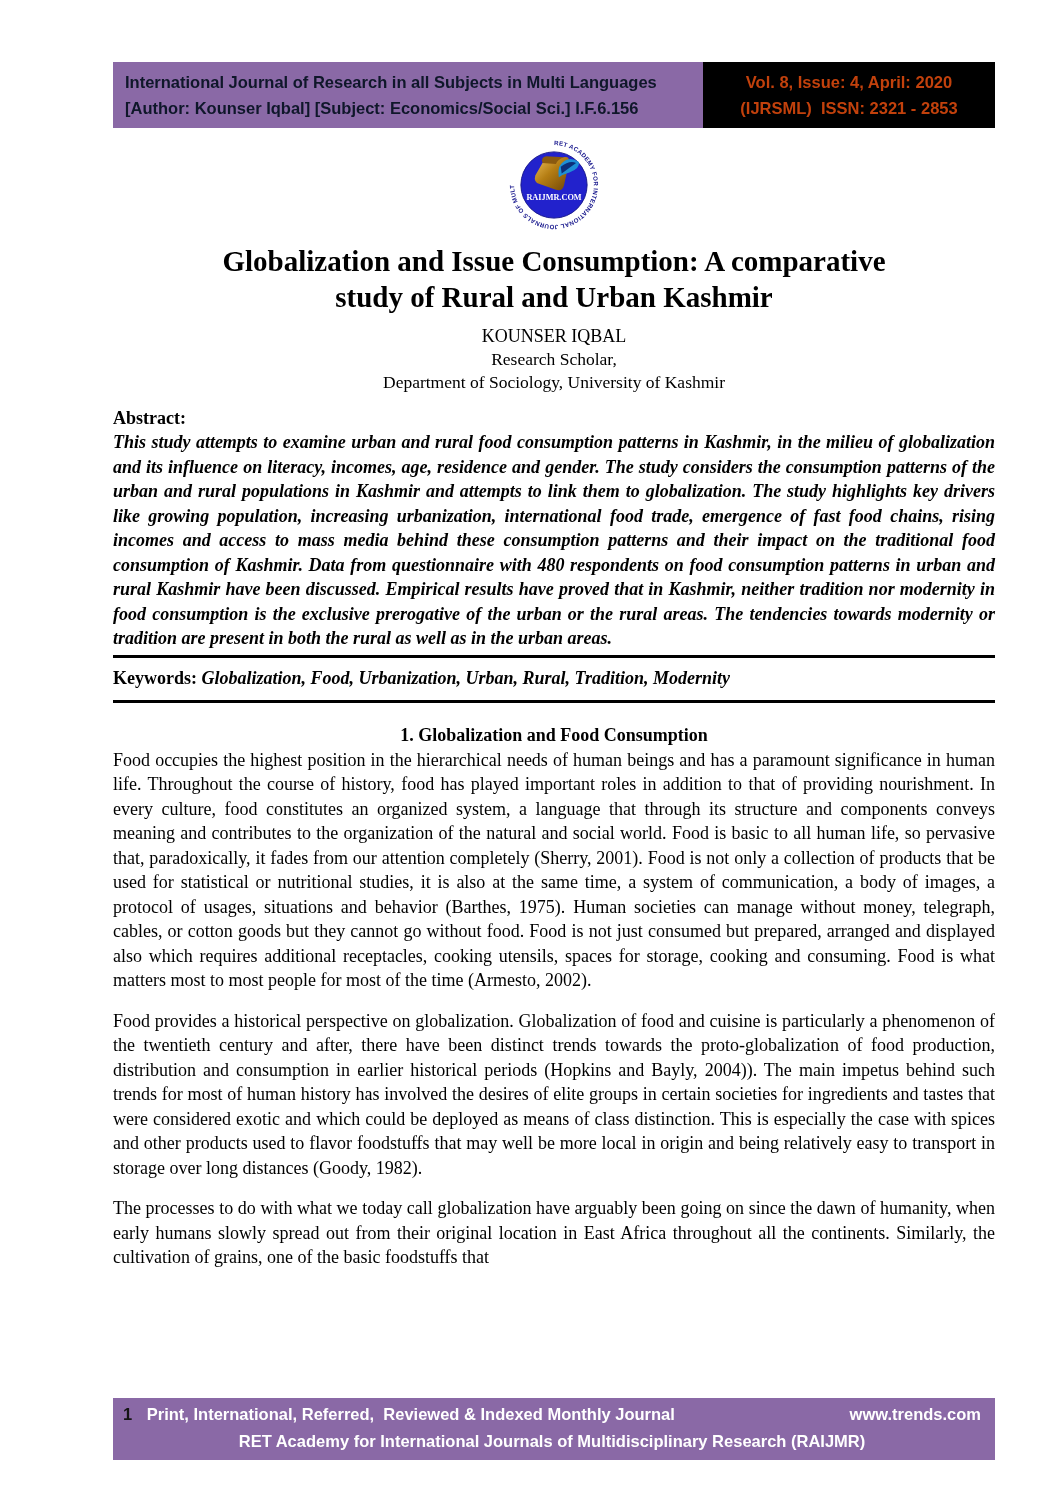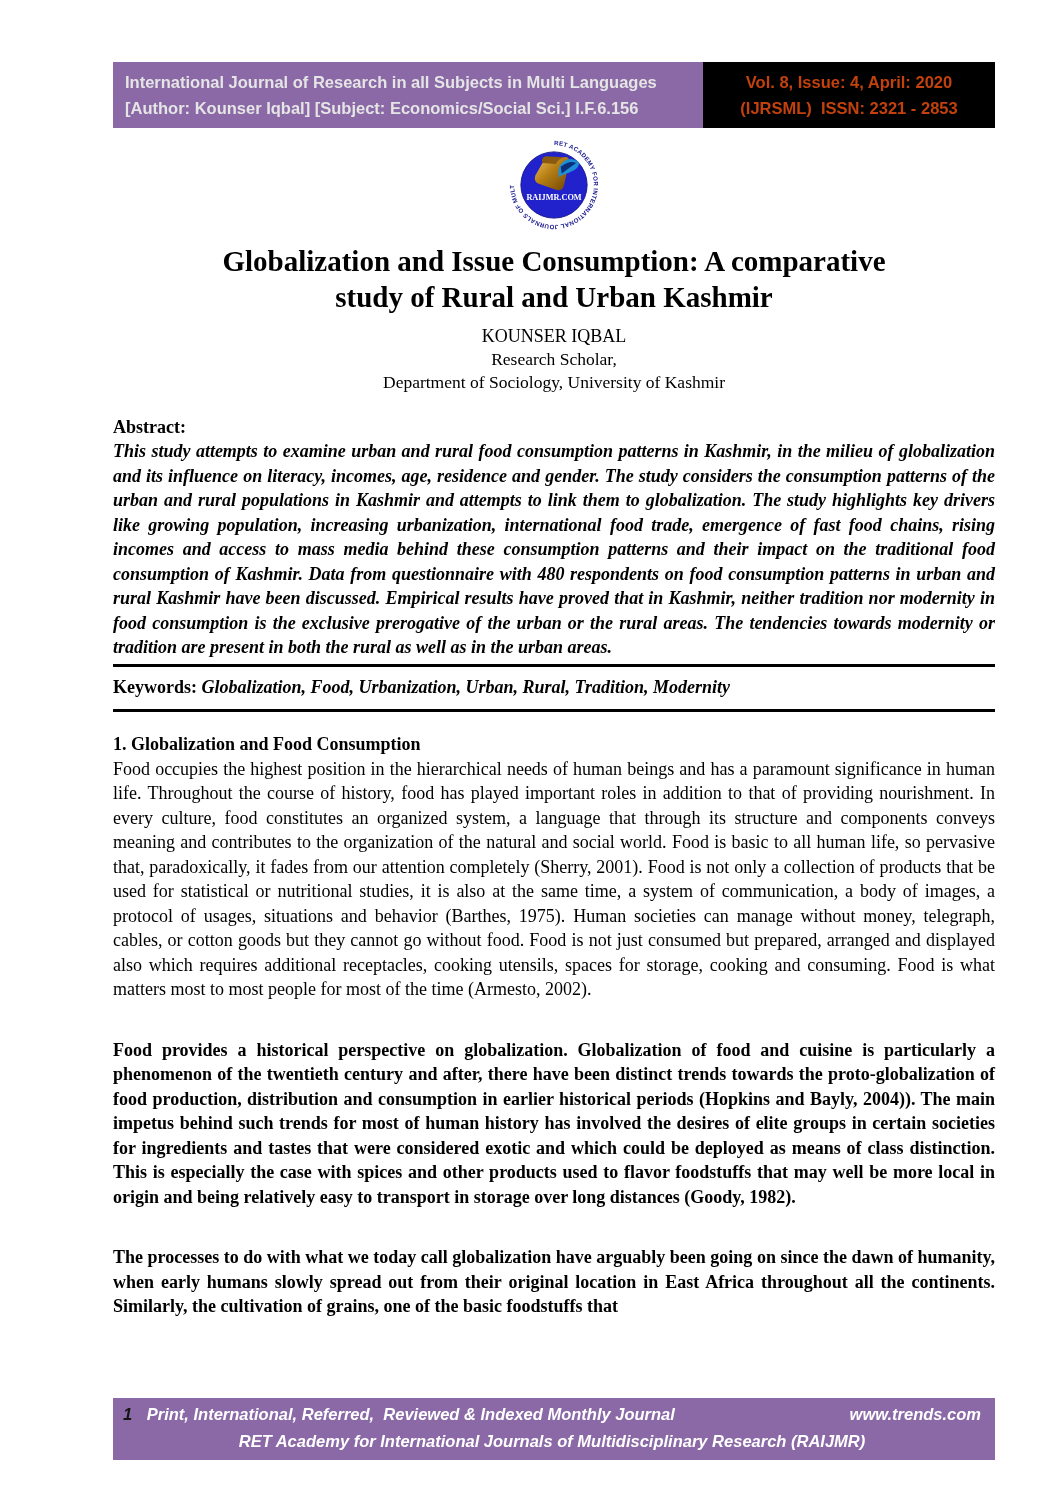--- a/index.html
+++ b/index.html
@@ -6,21 +6,21 @@
   html,body { background:#ffffff; }
   body {
     width:1058px; height:1497px; position:relative;
     font-family:"Liberation Serif", serif; color:#000;
   }
   .page { position:absolute; left:113px; top:62px; width:882px; }
 
   
   .hdr { display:flex; width:100%; font-family:"Liberation Sans", sans-serif; font-weight:bold; }
   .hdr-left {
-    width:590px; background:#8a69a6; color:#e5e5e5;
+    width:590px; background:#8a69a6; color:#0f172a;
     font-size:16.5px; line-height:26px; padding:7px 8px 7px 12px;
   }
   .hdr-right {
     flex:1; background:#000; color:#c2410c; text-align:center;
     font-size:16.5px; line-height:26px; padding:7px 4px;
   }
   .pre { white-space:pre-wrap; }
 
   
   .logo-row { margin-top:9px; display:flex; justify-content:center; }
@@ -28,45 +28,45 @@
   
   .title {
     margin-top:10px; text-align:center; font-weight:bold;
     font-size:29px; line-height:36px;
   }
   .authors { margin-top:10px; text-align:center; }
   .auth-name { font-size:18px; line-height:23px;text-align:center; }
   .auth-sub  { font-size:17.5px; line-height:23px; }
 
   
-  .abs-label { margin-top:21px; font-weight:bold; font-size:18px; line-height:24px; }
+  .abs-label { margin-top:12px; font-weight:bold; font-size:18px; line-height:24px; }
   .abs-text  {
     font-weight:bold; font-style:italic; font-size:18px; line-height:24.5px;
     text-align:justify;
   }
 
   
   .keywords {
     margin-top:4px; border-top:3px solid #000; border-bottom:3px solid #000;
     padding:9px 0 10px; font-size:18px; line-height:23px;
   }
   .kw-label { font-weight:bold; }
   .kw-list  { font-weight:bold; font-style:italic; }
 
   
-  .sec-heading { margin-top:20px; font-weight:bold; font-size:18px; line-height:25px; }
+  .sec-heading { margin-top:20px; font-weight:bold; font-size:18px; line-height:25px;text-align:center; }
   .para { font-size:18px; line-height:24.5px; text-align:justify; }
-  .para + .para { margin-top:36px;font-weight:bold; }
+  .para + .para { margin-top:16px; }
 
   
   .ftr {
     position:absolute; left:113px; top:1398px; width:882px;
     background:#8a69a6; color:#fff;
     font-family:"Liberation Sans", sans-serif; font-weight:bold;
-    font-size:16.5px; line-height:27px; padding:3px 14px 5px 10px;font-style:italic;
+    font-size:16.5px; line-height:27px; padding:3px 14px 5px 10px;
   }
   .ftr-line1 { display:flex; justify-content:space-between; align-items:baseline; }
   .ftr-pagenum { color:#151515; margin-right:10px; }
   .ftr-line2 { text-align:center; }
 </style>
 </head>
 <body>
 
 <div class="page">
 

